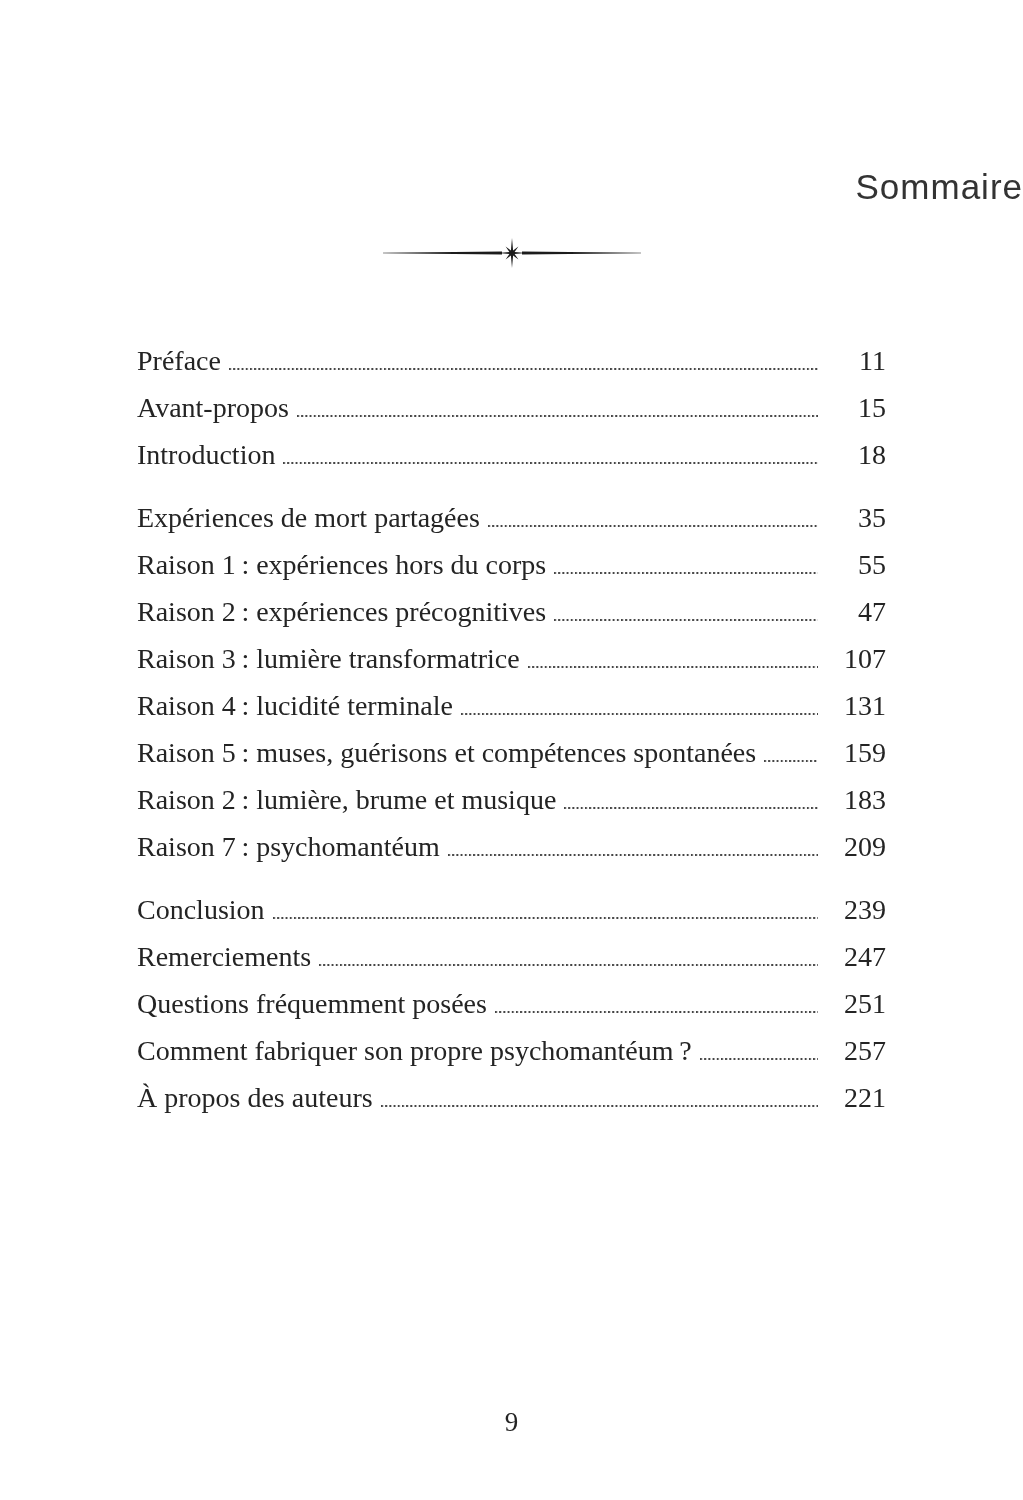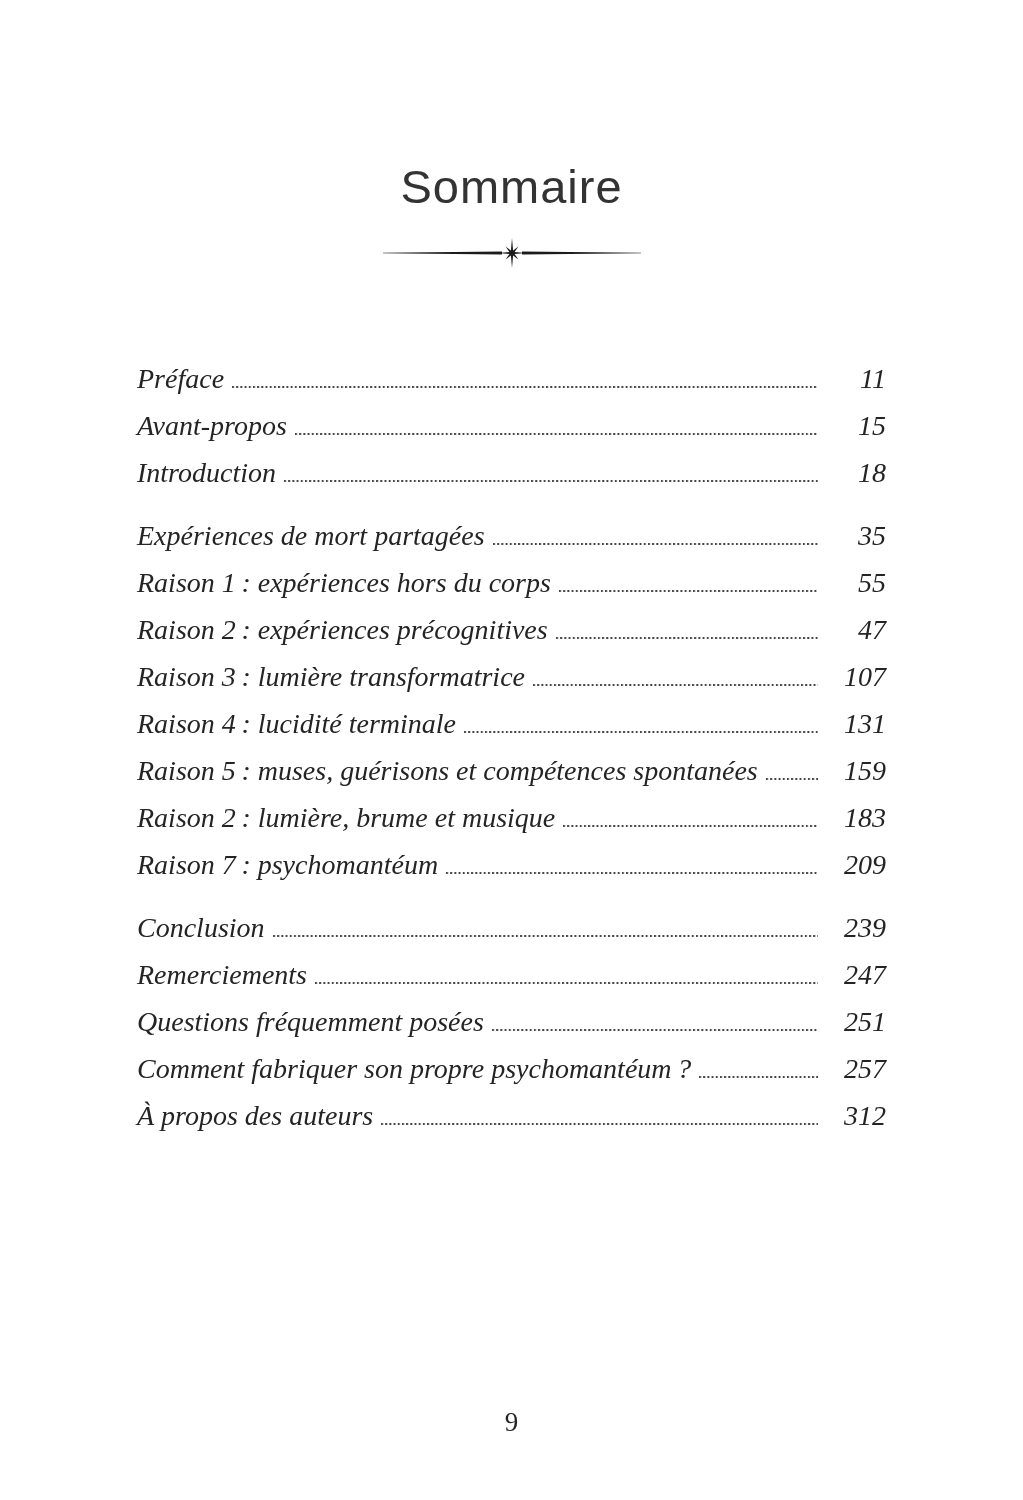--- a/index.html
+++ b/index.html
@@ -12,42 +12,41 @@
     overflow: hidden;
     font-family: "Liberation Serif", serif;
     color: var(--text, #242424);
   }
   .page-title {
     position: absolute;
     top: 167px;
     left: 0;
     width: 100%;
     margin: 0;
-    text-align: center;
+    text-align: right;
     font-family: "Liberation Sans", sans-serif;
     font-weight: 300;
-    font-size: 47px;
+    font-size: 35px;
     line-height: 40px;
     letter-spacing: 1px;
     color: var(--title, #333333);
   }
   .divider {
     position: absolute;
     top: 237px;
     left: calc(50% - 129px);
     width: 258px;
     height: 32px;
   }
   .divider svg { display: block; }
   .toc {
     position: absolute;
-    top: 355px;
+    top: 337px;
     left: 137px;
     width: 749px;
-    font-style: italic;
   }
   .toc-group { margin-bottom: 16px; }
   .toc-row {
     display: flex;
     align-items: baseline;
     font-size: 28px;
     line-height: 47px;
   }
   .toc-label { white-space: nowrap; }
   .leader {
@@ -170,19 +169,19 @@
       <span class="toc-page">251</span>
     </div>
     <div class="toc-row">
       <span class="toc-label">Comment fabriquer son propre psychomantéum ?</span>
       <span class="leader"></span>
       <span class="toc-page">257</span>
     </div>
     <div class="toc-row">
       <span class="toc-label">À propos des auteurs</span>
       <span class="leader"></span>
-      <span class="toc-page">312</span>
+      <span class="toc-page">221</span>
     </div>
   </div>
 
 </div>
 
 <div class="folio">9</div>
 
 </body></html>

